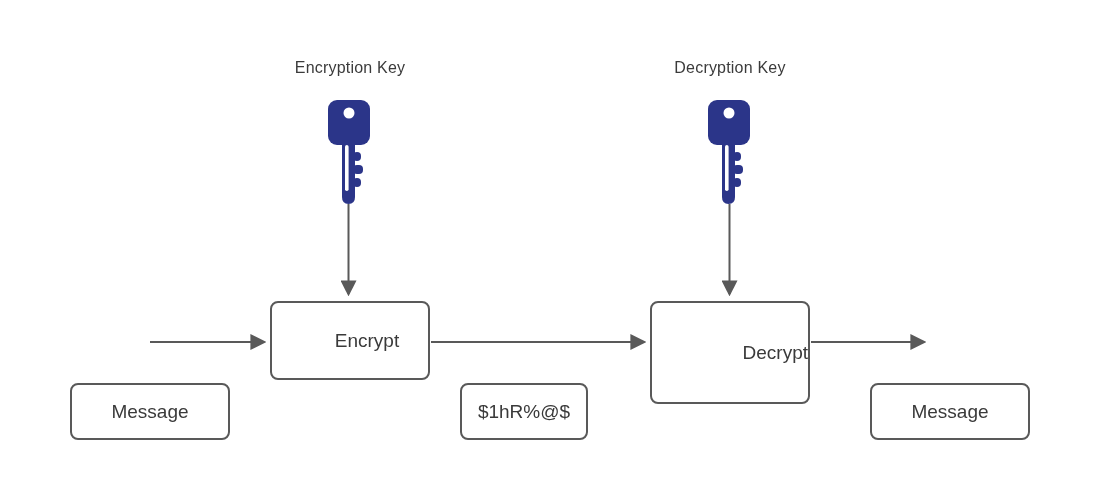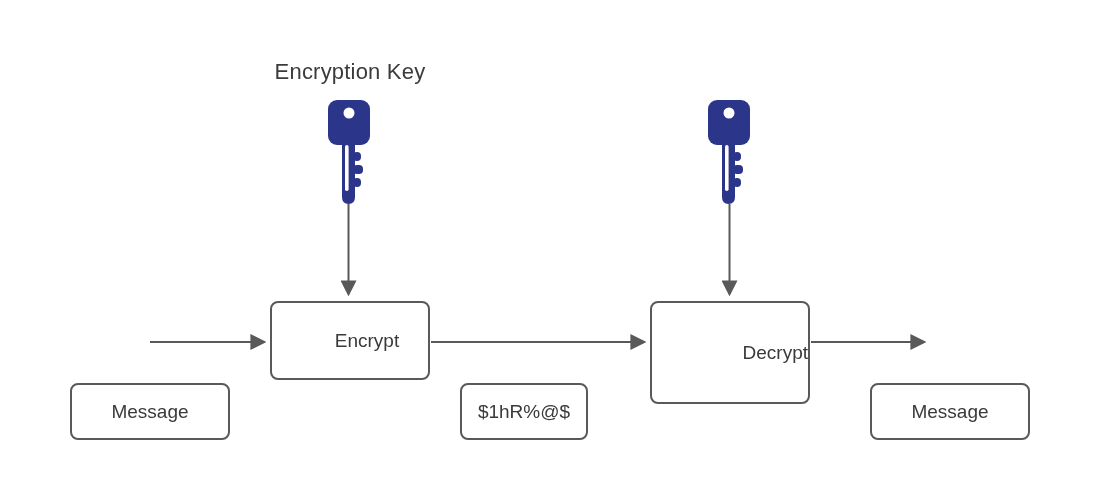--- a/index.html
+++ b/index.html
@@ -12,21 +12,21 @@
     position: relative;
     width: 1100px;
     height: 484px;
     background: #ffffff;
     overflow: hidden;
   }
   .key-label {
     position: absolute;
     width: 220px;
     text-align: center;
-    font-size: 22px;
+    font-size: 16px;
     color: #3b3b3b;
     letter-spacing: 0.2px;
   }
   #enc-key-label { left: 240px; top: 59px; }
   #dec-key-label { left: 620px; top: 59px; }
 
   .key-icon {
     position: absolute;
     width: 48px;
     height: 106px;
@@ -60,20 +60,21 @@
   #message-box-left  { left: 70px;  top: 383px; width: 160px; height: 57px; }
   #ciphertext-box    { left: 460px; top: 383px; width: 128px; height: 57px; }
   #message-box-right { left: 870px; top: 383px; width: 160px; height: 57px; }
 </style>
 </head>
 <body>
 
 <div id="canvas">
 
   <div class="key-label" id="enc-key-label">Encryption Key</div>
+  <div class="key-label" id="dec-key-label">Decryption Key</div>
 
   <svg class="key-icon" id="enc-key-icon" viewBox="0 0 48 106">
     <rect x="3" y="0" width="42" height="45" rx="9" fill="#2b3589"></rect>
     <rect x="28" y="52" width="8" height="9" rx="4" fill="#2b3589"></rect>
     <rect x="28" y="65" width="10" height="9" rx="4" fill="#2b3589"></rect>
     <rect x="28" y="78" width="8" height="9" rx="4" fill="#2b3589"></rect>
     <path d="M17 38 L30 38 L30 97 Q30 104 23.5 104 Q17 104 17 97 Z" fill="#2b3589"></path>
     <circle cx="24" cy="13" r="5.5" fill="#ffffff"></circle>
     <rect x="20" y="45" width="3.6" height="46" rx="1.8" fill="#ffffff"></rect>
   </svg>

